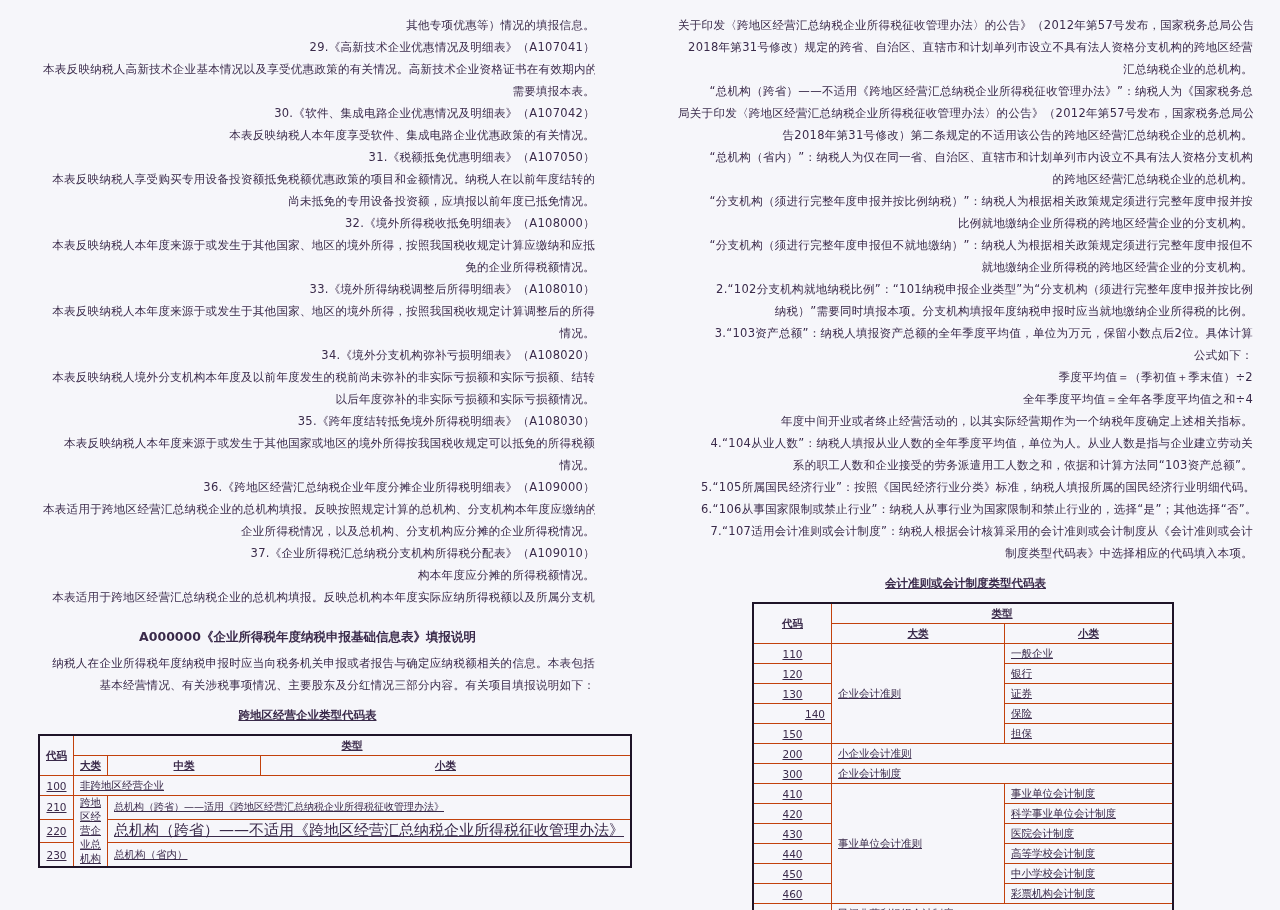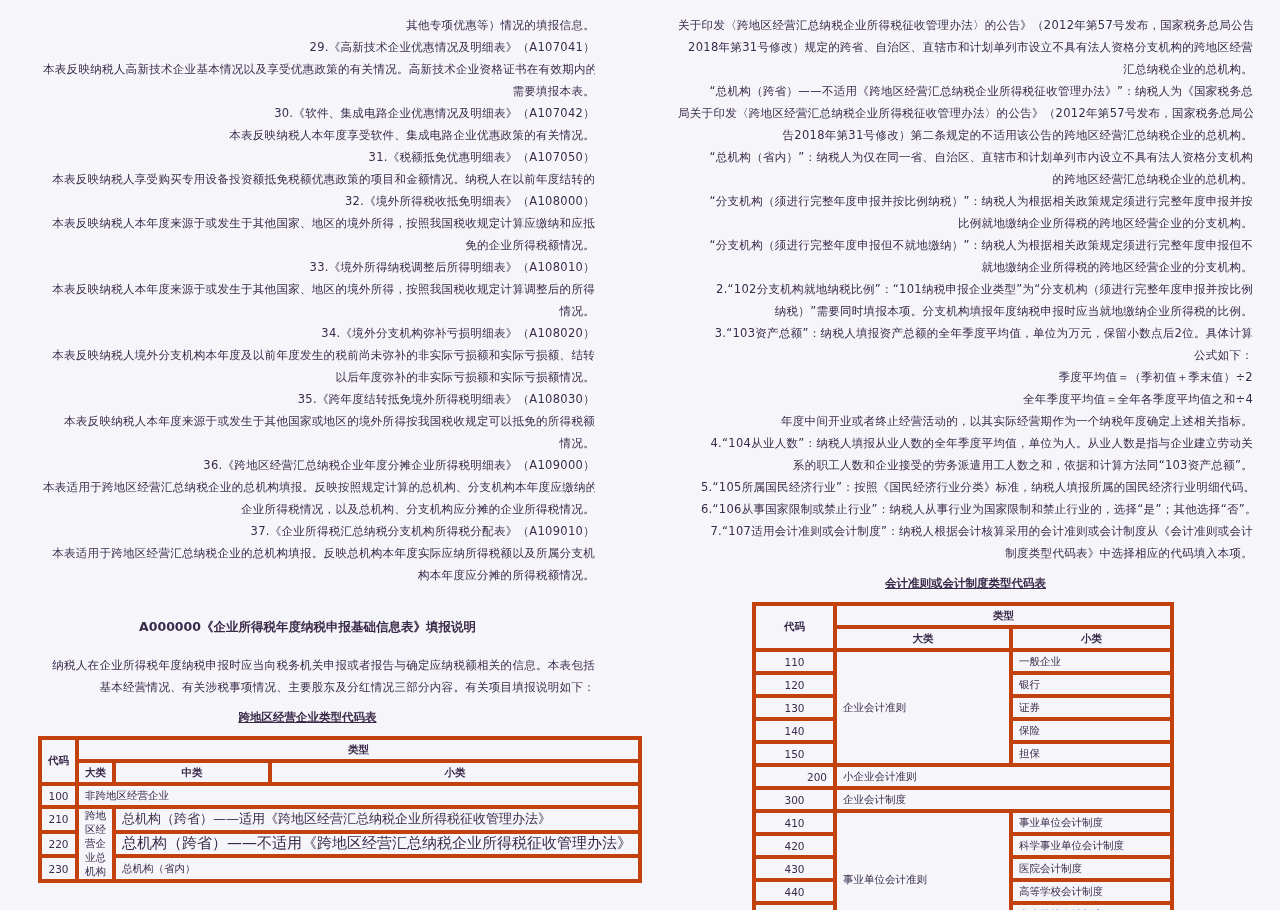--- a/index.html
+++ b/index.html
@@ -4,61 +4,62 @@
 <style>
   html,body{margin:0;padding:0;}
   body{width:1280px;height:910px;background:#f6f6fa;overflow:hidden;position:relative;
        font-family:"DejaVu Sans","Liberation Sans",sans-serif;color:#3a2a4a;}
   .col{position:absolute;top:0;}
   .col.left{left:20px;width:575px;}
   .col.right{left:678px;width:575px;}
   .p{font-size:11.5px;line-height:22px;margin:0;white-space:nowrap;overflow:hidden;letter-spacing:0.3px;text-align:right;}
   .ind{text-indent:23px;}
   .ind2{padding-left:46px;}
-  .title{font-size:12.5px;font-weight:bold;text-align:center;margin:12px;line-height:22px;}
+  .title{font-size:12.5px;font-weight:bold;text-align:center;margin:0;line-height:22px;}
   .sec{font-weight:bold;font-size:12px;}
   table{border-collapse:collapse;font-size:10.5px;}
-  td,th{border:4px solid #c2410c;padding:0 6px;height:19px;white-space:nowrap;text-align:left;font-weight:normal;}
+  td,th{border:1px solid #c2410c;padding:0 6px;height:19px;white-space:nowrap;text-align:left;font-weight:normal;text-decoration:underline;}
   th{text-align:center;font-weight:bold;}
   .tcap{text-align:center;font-weight:bold;font-size:11.5px;text-decoration:underline;line-height:20px;margin:9px;}
   .code{text-align:center;width:28px;}
   table.outer{border:2px solid #1e1428;}
 </style>
 </head>
 <body>
 
 <div class="col left">
   <div style="height:14px"></div>
   <div id="left-lines">
       <p class="p ">其他专项优惠等）情况的填报信息。</p>
       <p class="p ind">29.《高新技术企业优惠情况及明细表》（A107041）</p>
       <p class="p ind">本表反映纳税人高新技术企业基本情况以及享受优惠政策的有关情况。高新技术企业资格证书在有效期内的纳税人</p>
       <p class="p ">需要填报本表。</p>
       <p class="p ind">30.《软件、集成电路企业优惠情况及明细表》（A107042）</p>
       <p class="p ind">本表反映纳税人本年度享受软件、集成电路企业优惠政策的有关情况。</p>
       <p class="p ind">31.《税额抵免优惠明细表》（A107050）</p>
       <p class="p ind">本表反映纳税人享受购买专用设备投资额抵免税额优惠政策的项目和金额情况。纳税人在以前年度结转的</p>
+      <p class="p ">尚未抵免的专用设备投资额，应填报以前年度已抵免情况。</p>
       <p class="p ind">32.《境外所得税收抵免明细表》（A108000）</p>
       <p class="p ind">本表反映纳税人本年度来源于或发生于其他国家、地区的境外所得，按照我国税收规定计算应缴纳和应抵</p>
       <p class="p ">免的企业所得税额情况。</p>
       <p class="p ind">33.《境外所得纳税调整后所得明细表》（A108010）</p>
       <p class="p ind">本表反映纳税人本年度来源于或发生于其他国家、地区的境外所得，按照我国税收规定计算调整后的所得</p>
       <p class="p ">情况。</p>
       <p class="p ind">34.《境外分支机构弥补亏损明细表》（A108020）</p>
       <p class="p ind">本表反映纳税人境外分支机构本年度及以前年度发生的税前尚未弥补的非实际亏损额和实际亏损额、结转</p>
       <p class="p ">以后年度弥补的非实际亏损额和实际亏损额情况。</p>
       <p class="p ind">35.《跨年度结转抵免境外所得税明细表》（A108030）</p>
       <p class="p ind">本表反映纳税人本年度来源于或发生于其他国家或地区的境外所得按我国税收规定可以抵免的所得税额</p>
       <p class="p ">情况。</p>
       <p class="p ind">36.《跨地区经营汇总纳税企业年度分摊企业所得税明细表》（A109000）</p>
       <p class="p ind">本表适用于跨地区经营汇总纳税企业的总机构填报。反映按照规定计算的总机构、分支机构本年度应缴纳的</p>
       <p class="p ">企业所得税情况，以及总机构、分支机构应分摊的企业所得税情况。</p>
       <p class="p ind">37.《企业所得税汇总纳税分支机构所得税分配表》（A109010）</p>
+      <p class="p ">构本年度应分摊的所得税额情况。</p>
       <p class="p ind">本表适用于跨地区经营汇总纳税企业的总机构填报。反映总机构本年度实际应纳所得税额以及所属分支机</p>
-      <p class="p ">构本年度应分摊的所得税额情况。</p>
     </div>
   <div style="height:18px"></div>
   <p class="title">A000000《企业所得税年度纳税申报基础信息表》填报说明</p>
   <div style="height:4px"></div>
   <div id="left-intro">
       <p class="p ind">纳税人在企业所得税年度纳税申报时应当向税务机关申报或者报告与确定应纳税额相关的信息。本表包括</p>
       <p class="p ">基本经营情况、有关涉税事项情况、主要股东及分红情况三部分内容。有关项目填报说明如下：</p>
     </div>
 
   <p class="tcap">跨地区经营企业类型代码表</p>
@@ -73,21 +74,21 @@
       <th style="width:140px">中类</th>
       <th>小类</th>
     </tr>
     <tr>
       <td class="code">100</td>
       <td colspan="3">非跨地区经营企业</td>
     </tr>
     <tr>
       <td class="code">210</td>
       <td rowspan="3" style="white-space:normal">跨地区经营企业总机构</td>
-      <td colspan="2" style="font-size:13px">总机构（跨省）——适用《跨地区经营汇总纳税企业所得税征收管理办法》</td>
+      <td colspan="2" style="font-size:10px">总机构（跨省）——适用《跨地区经营汇总纳税企业所得税征收管理办法》</td>
     </tr>
     <tr>
       <td class="code">220</td>
       <td colspan="2" style="font-size:15px">总机构（跨省）——不适用《跨地区经营汇总纳税企业所得税征收管理办法》</td>
     </tr>
     <tr>
       <td class="code">230</td>
       <td colspan="2">总机构（省内）</td>
     </tr>
 
@@ -143,29 +144,29 @@
     </tr>
     <tr>
           <td style="text-align:center">120</td>
           <td>银行</td>
         </tr>
     <tr>
           <td style="text-align:center">130</td>
           <td>证券</td>
         </tr>
     <tr>
-          <td style="text-align:center">140</td>
+          <td style="text-align:right">140</td>
           <td>保险</td>
         </tr>
     <tr>
           <td style="text-align:center">150</td>
           <td>担保</td>
         </tr>
     <tr>
-          <td style="text-align:right">200</td>
+          <td style="text-align:center">200</td>
           <td colspan="2">小企业会计准则</td>
         </tr>
     <tr>
           <td style="text-align:center">300</td>
           <td colspan="2">企业会计制度</td>
         </tr>
     <tr>
       <td style="text-align:center">410</td>
       <td rowspan="6">事业单位会计准则</td>
       <td>事业单位会计制度</td>

